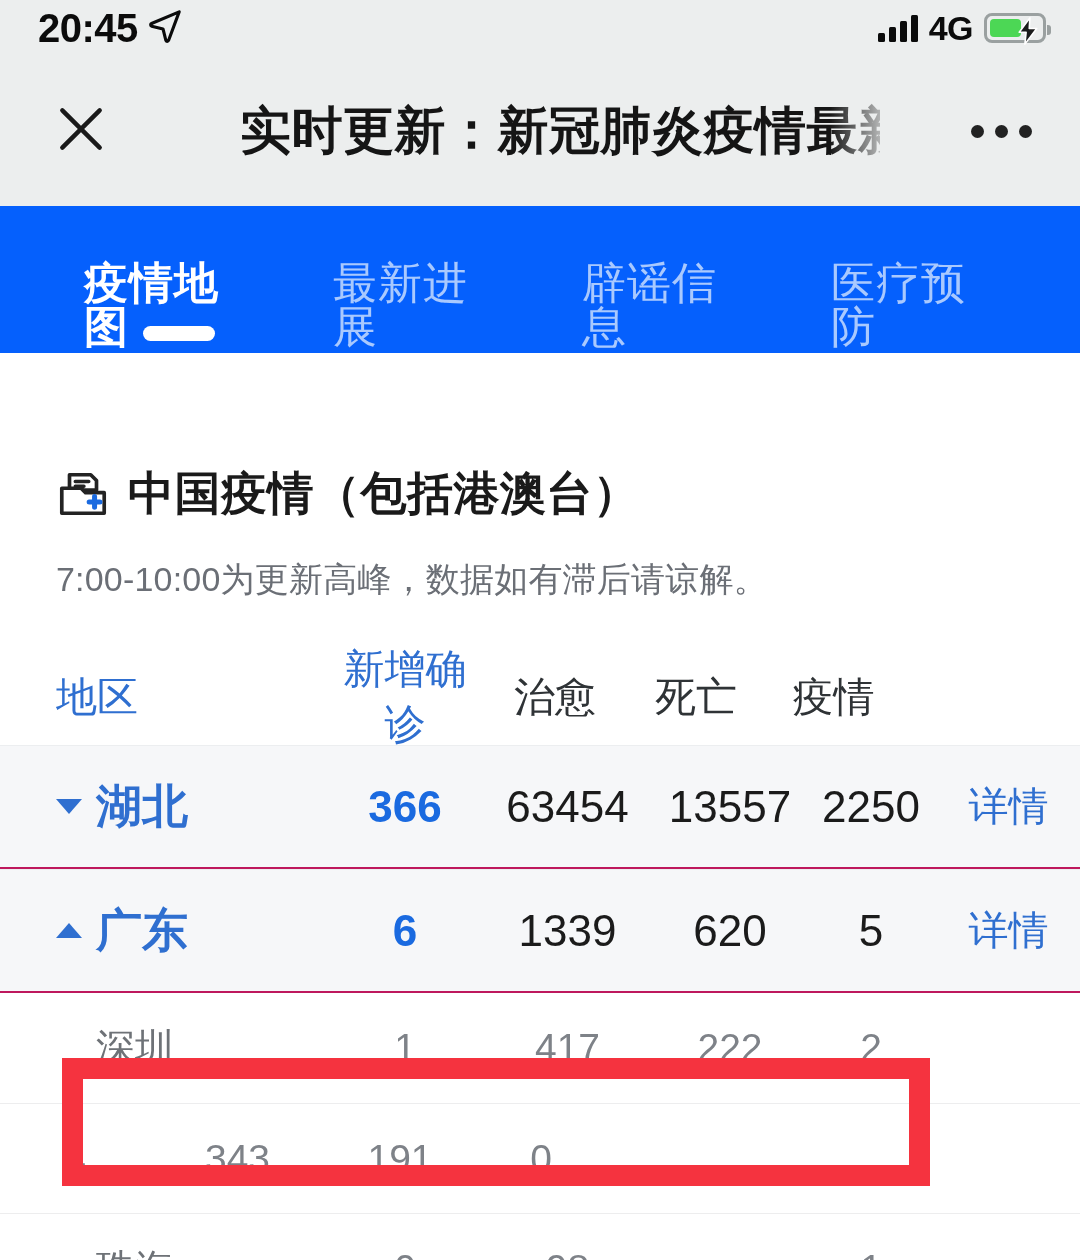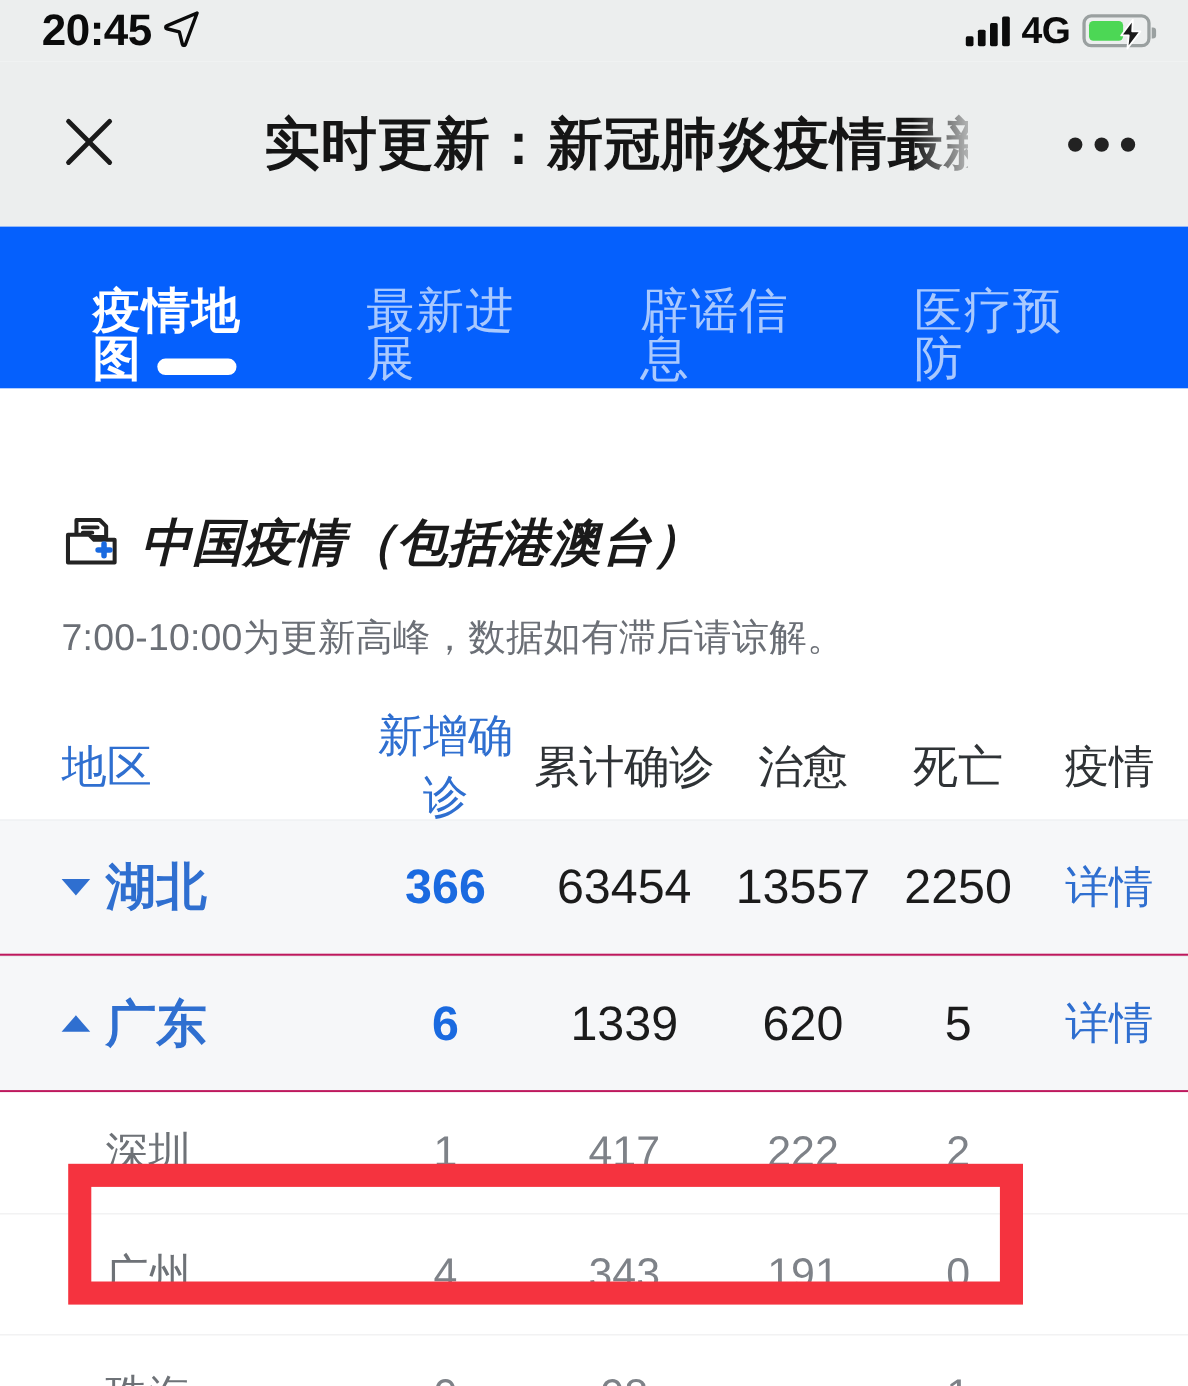--- a/index.html
+++ b/index.html
@@ -182,23 +182,22 @@
     border-radius: 8px;
   }
 
   
   .content {
     background: #ffffff;
     padding-top: 110px;
   }
   .section-head {
     display: flex;
-    align-items: center;
+    align-items: flex-end;
     padding: 0 1px 0 56px;
-    font-style: italic;
   }
   .section-title {
     font-size: 46px;
     font-weight: bold;
     color: #1a1a1a;
     margin-left: 18px;
     letter-spacing: 0.5px;
   }
   .section-sub {
     font-size: 34px;
@@ -354,21 +353,20 @@
     <span class="section-title">中国疫情（包括港澳台）</span>
   </div>
 
   <div class="section-sub">7:00-10:00为更新高峰，数据如有滞后请谅解。</div>
 
   <div class="table">
 
     <div class="row head">
       <div class="cell c-region">地区</div>
       <div class="cell c-new">新增确诊</div>
-      <div class="cell c-total">累计确诊</div>
       <div class="cell c-cured">治愈</div>
       <div class="cell c-death">死亡</div>
       <div class="cell c-detail">疫情</div>
     </div>
 
     <div class="row province">
       <div class="cell c-region">
         <span class="tri down"></span>
         <span>湖北</span>
       </div>
@@ -394,21 +392,20 @@
     <div class="row city">
       <div class="cell c-region">深圳</div>
       <div class="cell c-new">1</div>
       <div class="cell c-total">417</div>
       <div class="cell c-cured">222</div>
       <div class="cell c-death">2</div>
       <div class="cell c-detail"></div>
     </div>
 
     <div class="row city">
-      <div class="cell c-region">广州</div>
       <div class="cell c-new">4</div>
       <div class="cell c-total">343</div>
       <div class="cell c-cured">191</div>
       <div class="cell c-death">0</div>
       <div class="cell c-detail"></div>
     </div>
 
     <div class="row city">
       <div class="cell c-region">珠海</div>
       <div class="cell c-new">0</div>

